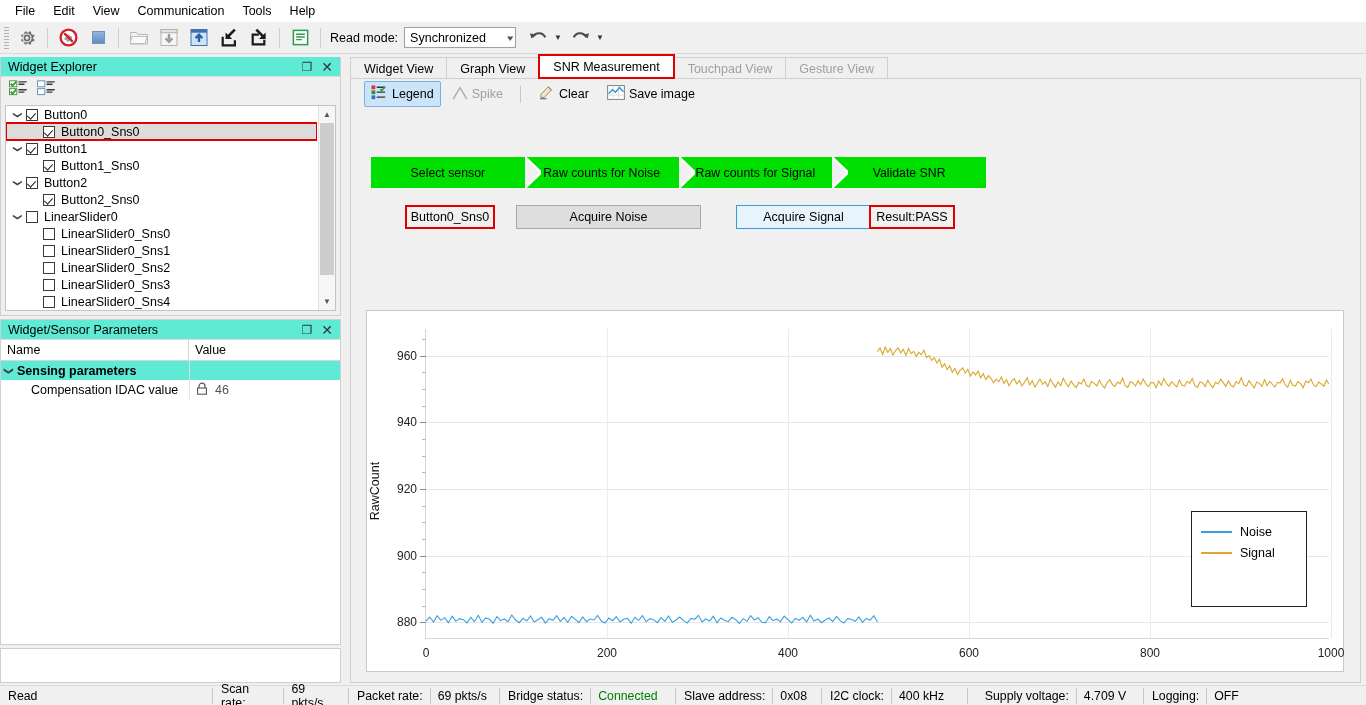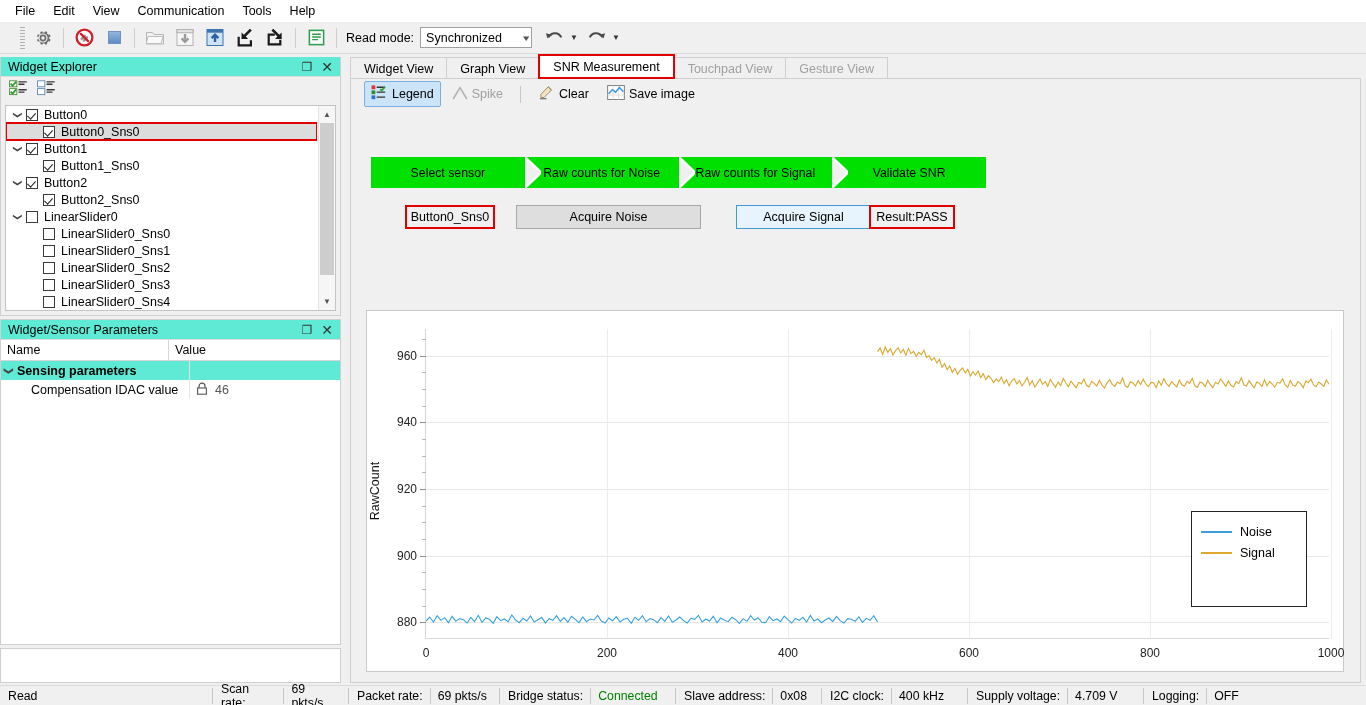--- a/index.html
+++ b/index.html
@@ -21,21 +21,21 @@
   }
   .menu-item {
     padding: 3px 9px; font-size: 12.5px; color: #000; cursor: default;
     white-space: nowrap;
   }
 
   
   #toolbar {
     position: absolute; left: 0; top: 22px; width: 1366px; height: 32px;
     background: #f0f0f0; border-bottom: 1px solid #d9d9d9;
-    display: flex; align-items: center; padding-left: 20px;
+    display: flex; align-items: center; padding-left: 4px;
   }
   .tb-grip { width: 5px; height: 22px; margin-right: 3px;
     background-image: repeating-linear-gradient(to bottom, #b0b0b0 0 1px, transparent 1px 3px);
   }
   .tb-btn {
     width: 28px; height: 26px; display: flex; align-items: center; justify-content: center;
     margin: 0 1px; border: 1px solid transparent; border-radius: 2px;
   }
   .tb-sep { width: 1px; height: 20px; background: #cfcfcf; margin: 0 5px; }
   .tb-label { font-size: 12.5px; margin: 0 6px 0 4px; }
@@ -101,21 +101,21 @@
   
   #params-panel {
     position: absolute; left: 0; top: 319px; width: 341px; height: 326px;
     background: #ffffff; border: 1px solid #cfcfcf;
   }
   .pgrid-head {
     display: flex; height: 21px; background: #ffffff; border-bottom: 1px solid #d6d6d6;
     font-size: 12.5px;
   }
   .pgrid-head div { display: flex; align-items: center; padding-left: 6px; }
-  .pgh-name { width: 168px; border-right: 1px solid #d6d6d6; }
+  .pgh-name { width: 188px; border-right: 1px solid #d6d6d6; }
   .pgh-value { flex: 1; }
   .prow { display: flex; height: 19px; font-size: 12.5px; align-items: center; }
   .prow.group { background: #5eead4; font-weight: bold; }
   .prow .c1 { width: 188px; display: flex; align-items: center; }
   .prow .c2 { flex: 1; display: flex; align-items: center; gap: 7px; padding-left: 6px;
     border-left: 1px solid #e5e5e5; height: 100%; }
   .prow.group .c2 { border-left: 1px solid #e0e0e0; }
 
   #bottom-left-box {
     position: absolute; left: 0; top: 648px; width: 341px; height: 35px;
@@ -702,21 +702,21 @@
           <span class="sb-div"></span>
           <span class="sb-val">0x08</span>
         </div>
         <div class="sb-div"></div>
         <div class="sb-cell" style="width: 145px;">
           <span class="sb-key">I2C clock:</span>
           <span class="sb-div"></span>
           <span class="sb-val">400 kHz</span>
         </div>
         <div class="sb-div"></div>
-        <div class="sb-cell" style="width: 175px;">
+        <div class="sb-cell" style="width: 175px; justify-content: center;">
           <span class="sb-key">Supply voltage:</span>
           <span class="sb-div"></span>
           <span class="sb-val">4.709 V</span>
         </div>
         <div class="sb-div"></div>
         <div class="sb-cell">
           <span class="sb-key">Logging:</span>
           <span class="sb-div"></span>
           <span class="sb-val">OFF</span>
         </div>

